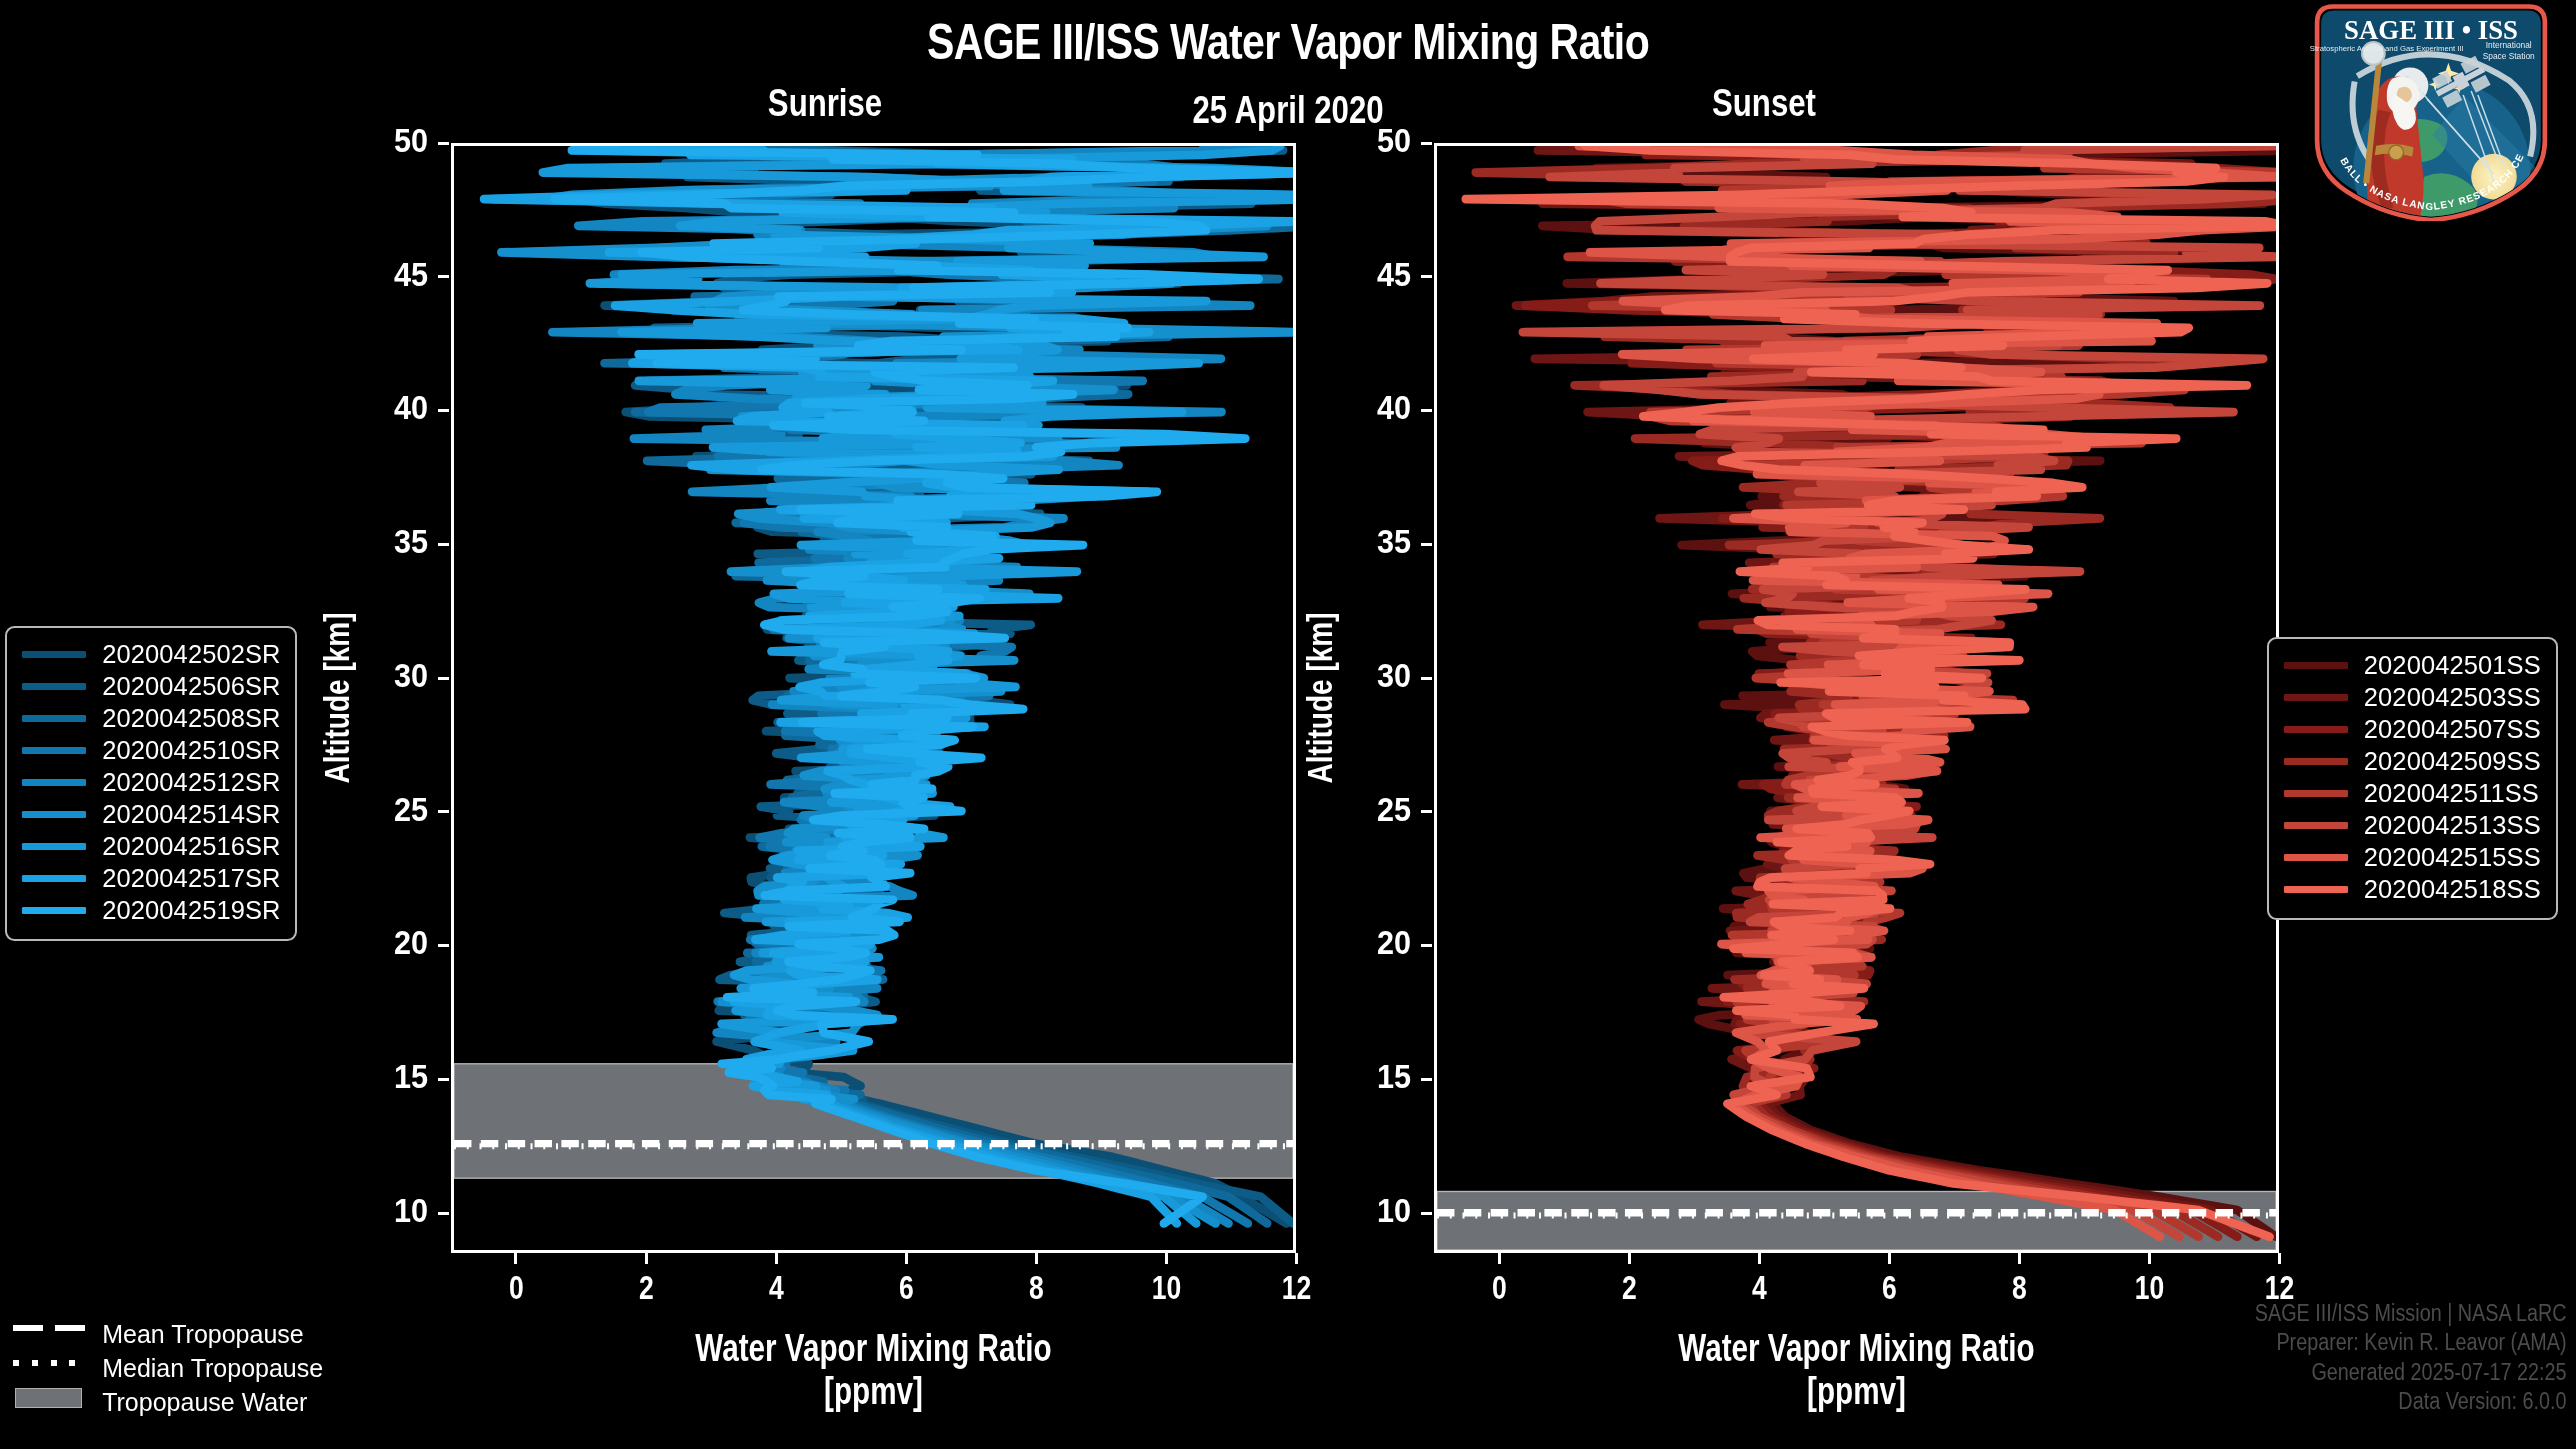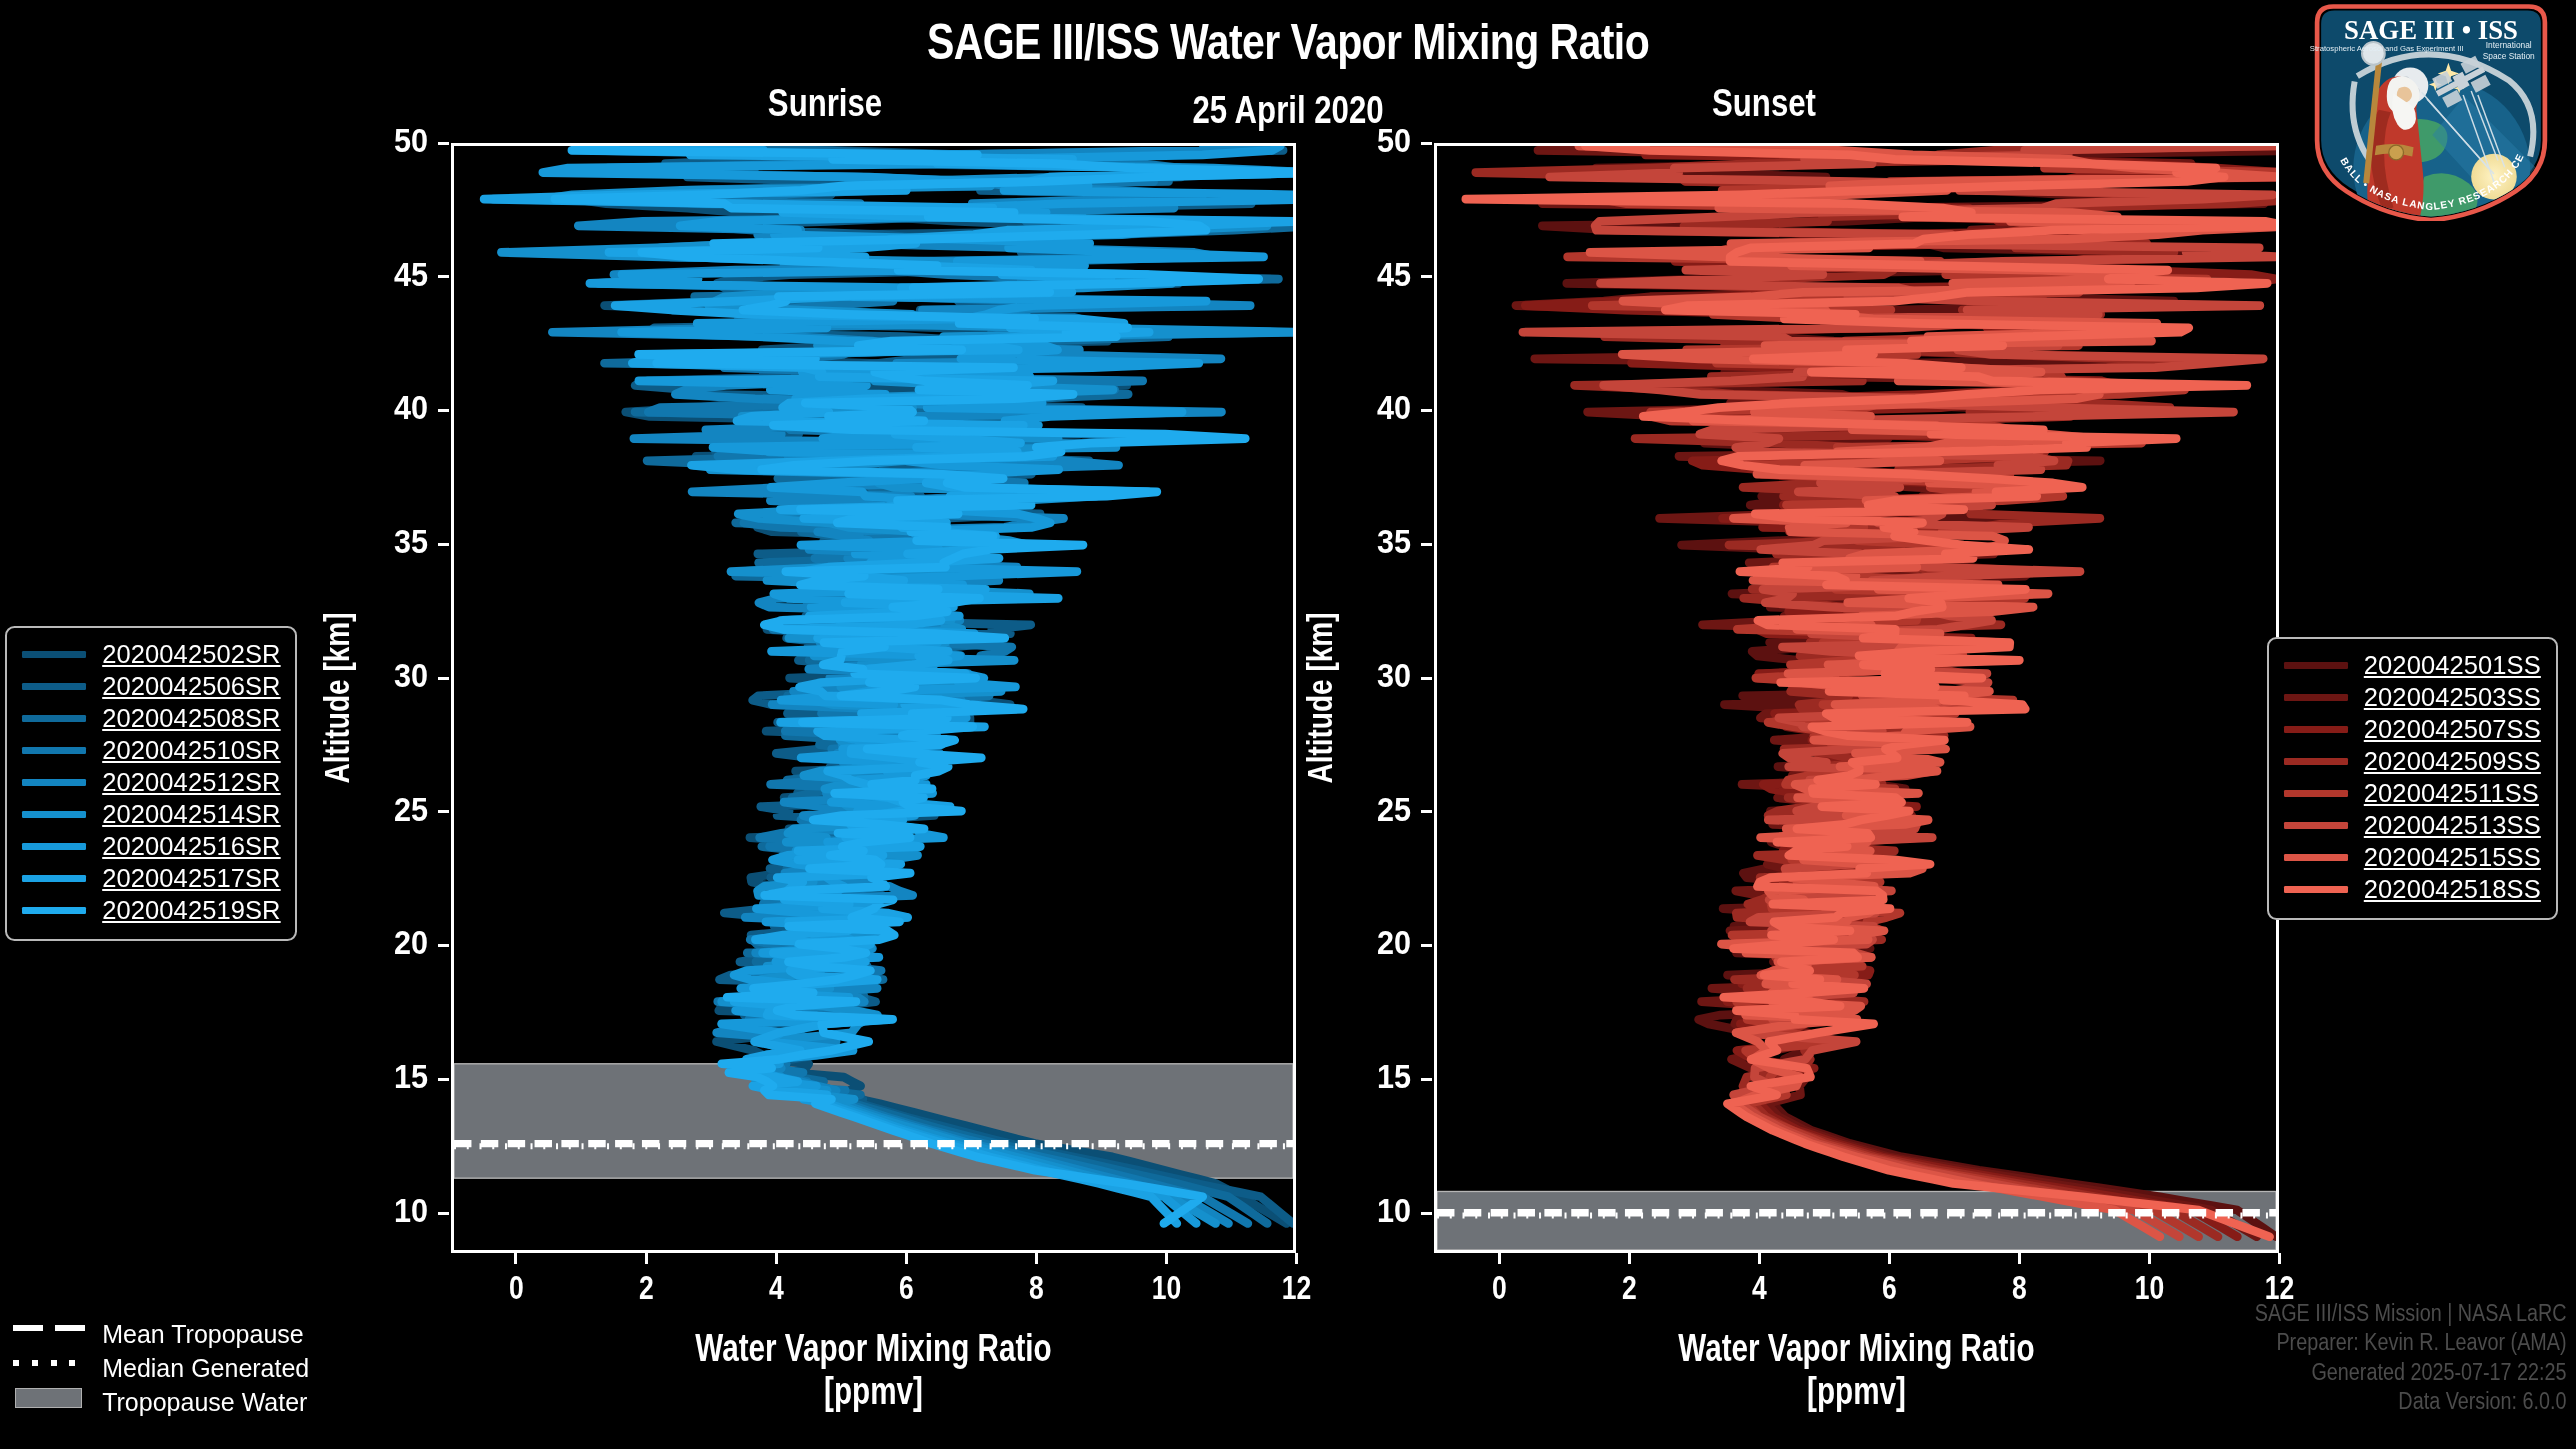--- a/index.html
+++ b/index.html
@@ -75,21 +75,20 @@
     padding: 10.7px 14.8px 12px 14.8px;
   }
   #legend-sunrise { left: 5.4px; top: 626px; }
   #legend-sunset  { left: 2267px; top: 637px; }
 
   .legend-row { display: flex; align-items: center; height: 32px; }
   .legend-swatch { width: 64px; height: 6.7px; border-radius: 1.3px; flex: none; }
   .legend-label {
     color: #ffffff; font-size: 25.5px; margin-left: 16px; white-space: nowrap;
     letter-spacing: 0.1px;
-    text-decoration: underline;
   }
 
   
   #legend-tropopause { position: absolute; left: 13.4px; top: 1320px; }
   .tl-row { display: flex; align-items: flex-start; height: 34px; }
   .tl-key { width: 74px; height: 14.8px; flex: none; position: relative; }
   .tl-label { color: #ffffff; font-size: 25px; margin-left: 14.8px; white-space: nowrap; }
   .dash-key { position: absolute; top: 4.7px; left: 0; width: 74px; height: 6px; }
   .dash-key span { position: absolute; top: 0; height: 6px; background: #fff; }
   .dot-key span { position: absolute; top: 1.3px; height: 6px; width: 6px; background: #fff; }
@@ -323,21 +322,21 @@
     </div>
     <div class="tl-row">
       <div class="tl-key">
         <div class="dash-key dot-key">
           <span style="left:0;"></span>
             <span style="left:19px;"></span>
           <span style="left:38px;"></span>
             <span style="left:56px;"></span>
         </div>
       </div>
-      <div class="tl-label">Median Generated</div>
+      <div class="tl-label">Median Tropopause</div>
     </div>
     <div class="tl-row">
       <div class="tl-key">
         <div class="box-key"></div>
       </div>
       <div class="tl-label">Tropopause Water</div>
     </div>
   </div>
 
   <div id="credits">

